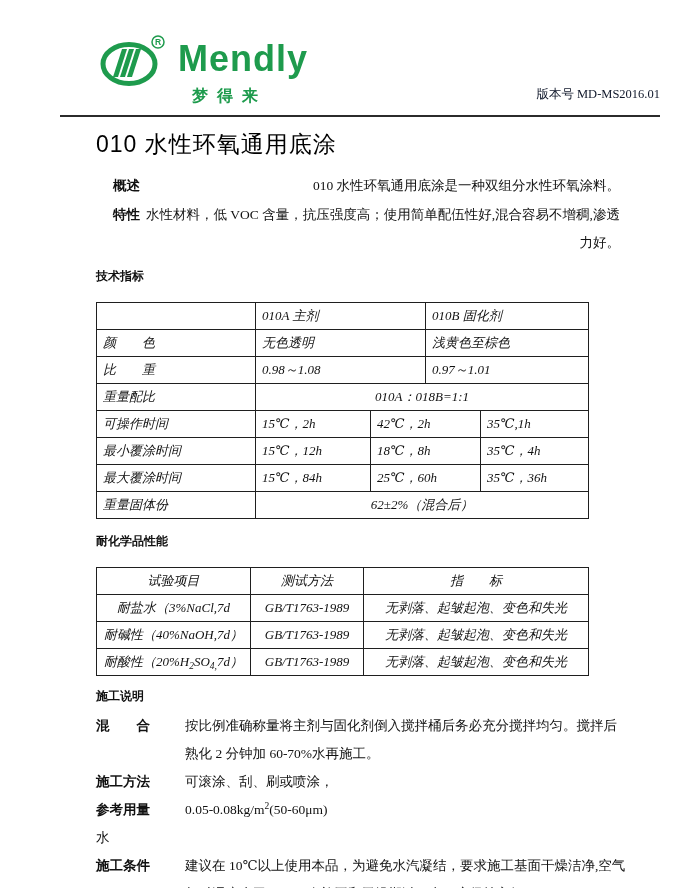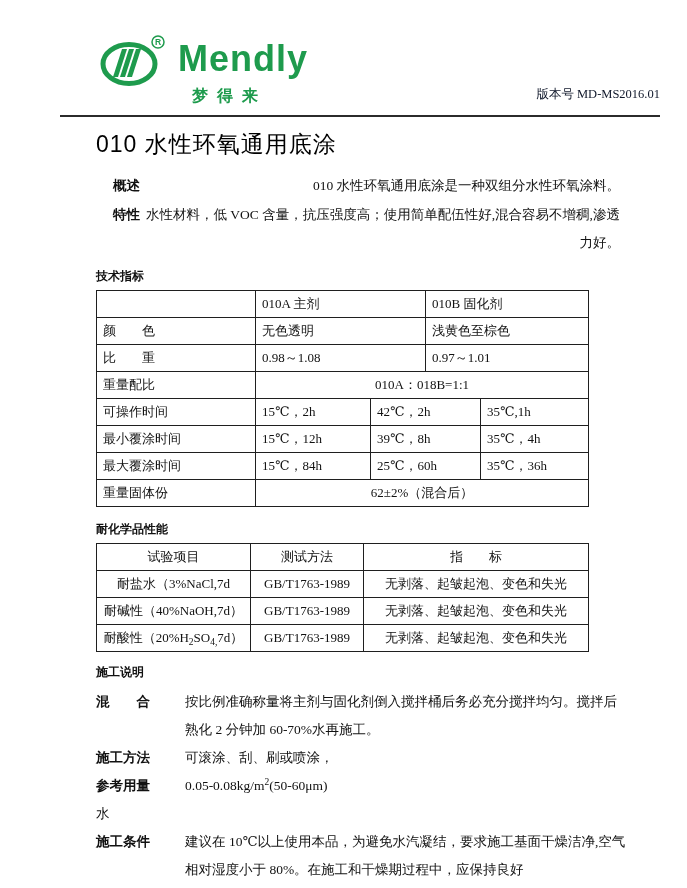--- a/index.html
+++ b/index.html
@@ -51,21 +51,21 @@
     font-family: "Liberation Sans", "DejaVu Sans", sans-serif;
     font-weight: 700; line-height: 28px; font-size: 13.5px;
   }
   .intro-text { width: 480px; line-height: 28px; }
 
   .sec-heading {
     font-family: "Liberation Sans", "DejaVu Sans", sans-serif;
     font-weight: 700; font-size: 12px; margin-top: 9px; line-height: 20px;
   }
 
-  table { border-collapse: collapse; table-layout: fixed; margin-top: 4px; }
+  table { border-collapse: collapse; table-layout: fixed; margin-top: 16px; font-style: italic; }
   td, th {
     border: 1.5px solid var(--line);
     font-weight: normal; font-size: 13px;
     height: 27px; padding: 1px 6px; vertical-align: middle;
     overflow: hidden; white-space: nowrap;
   }
   .t-specs { width: 492px; }
   .t-specs td { text-align: left; }
   .t-specs td.center { text-align: center; }
   .t-chem { width: 492px; }
@@ -151,21 +151,21 @@
       </tr>
       <tr>
         <td>可操作时间</td>
         <td>15℃，2h</td>
         <td colspan="2">42℃，2h</td>
         <td>35℃,1h</td>
       </tr>
       <tr>
         <td>最小覆涂时间</td>
         <td>15℃，12h</td>
-        <td colspan="2">39℃，8h</td>
+        <td colspan="2">18℃，8h</td>
         <td>35℃，4h</td>
       </tr>
       <tr>
         <td>最大覆涂时间</td>
         <td>15℃，84h</td>
         <td colspan="2">25℃，60h</td>
         <td>35℃，36h</td>
       </tr>
       <tr>
         <td>重量固体份</td>

